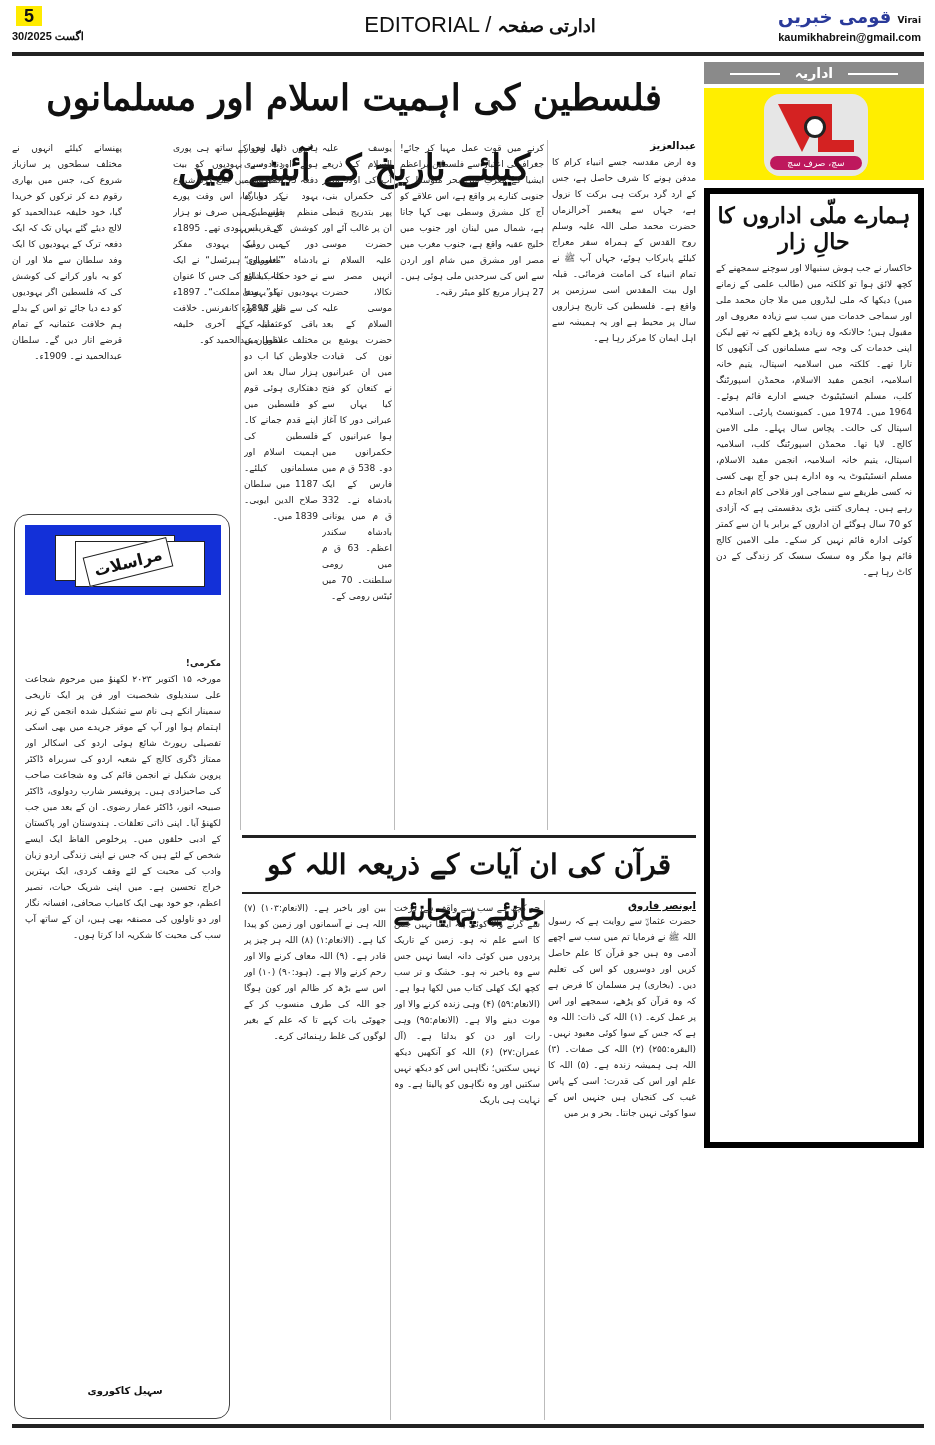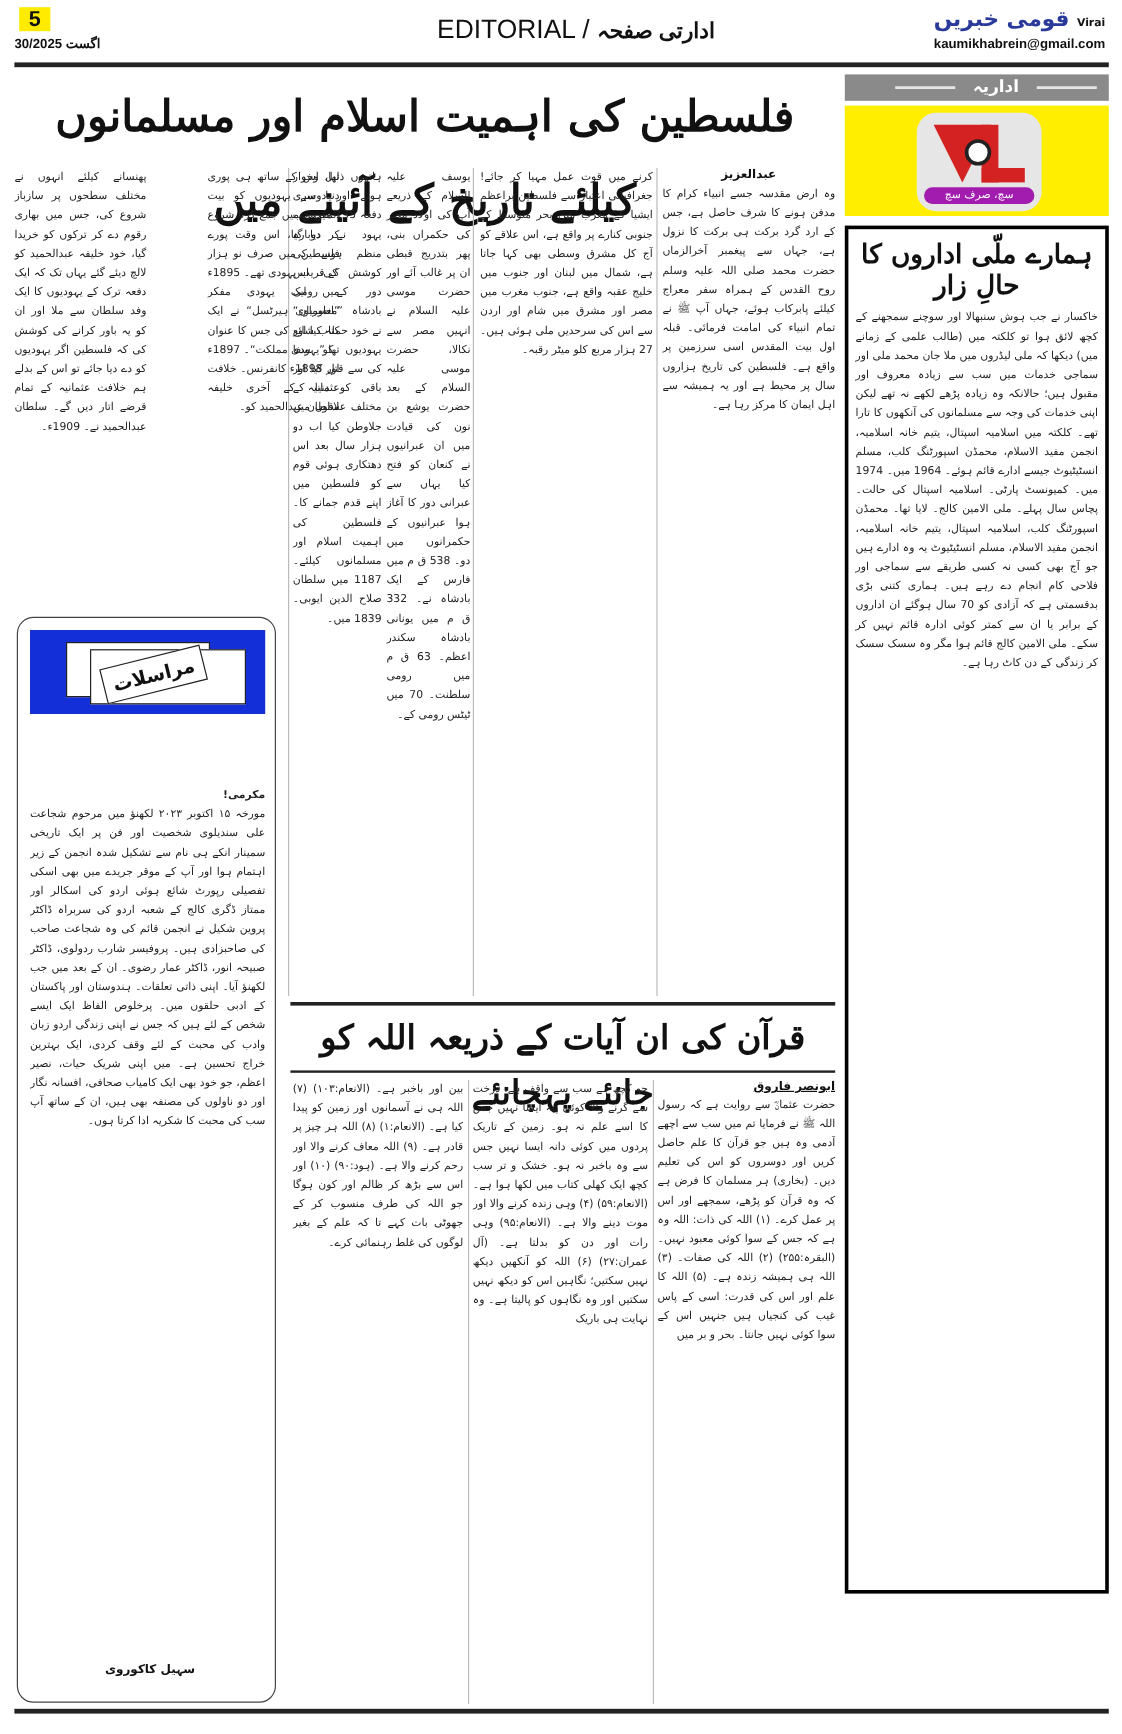--- a/index.html
+++ b/index.html
@@ -9,35 +9,35 @@
   .page-no{position:absolute;left:16px;top:6px;width:26px;height:20px;background:#ffeb00;font:bold 18px "Liberation Sans",sans-serif;text-align:center;line-height:20px;}
   .date{position:absolute;left:12px;top:30px;font:bold 11px "Liberation Sans",sans-serif;}
   .section-title{position:absolute;left:300px;top:12px;width:360px;text-align:center;font:22px "Liberation Sans",sans-serif;}
   .section-title .ur{font-weight:bold;font-size:18px;}
   .brand{position:absolute;right:14px;top:6px;text-align:right;}
   .brand .logo{font:bold 18px "DejaVu Sans",sans-serif;margin-left:12px;}
   .brand .logo .q{color:#2a3a9a;}
   .brand .email{font:bold 11px "Liberation Sans",sans-serif;margin-top:4px;}
   .rule-top{position:absolute;left:12px;top:52px;width:912px;height:4px;background:#222;}
   .headline{position:absolute;left:4px;top:62px;width:700px;height:70px;text-align:center;direction:rtl;font:bold 36px "DejaVu Serif",serif;line-height:70px;}
-  .editorial-bar{position:absolute;left:704px;top:62px;width:220px;height:22px;background:#8a8a8a;color:#fff;text-align:right;font:bold 14px "DejaVu Sans",sans-serif;line-height:22px;}
+  .editorial-bar{position:absolute;left:704px;top:62px;width:220px;height:22px;background:#8a8a8a;color:#fff;text-align:center;font:bold 14px "DejaVu Sans",sans-serif;line-height:22px;}
   .editorial-bar .line{display:inline-block;width:50px;height:2px;border-top:1px solid #fff;border-bottom:1px solid #fff;vertical-align:middle;margin:0 10px;}
   .logo-box{position:absolute;left:704px;top:88px;width:220px;height:92px;background:#ffee00;}
   .logo-inner{position:absolute;left:60px;top:6px;width:104px;height:82px;background:#e6e6e6;border-radius:16px;}
   .logo-v{position:absolute;left:14px;top:10px;width:0;height:0;border-left:24px solid transparent;border-right:24px solid transparent;border-top:48px solid #d42222;}
   .logo-l{position:absolute;left:54px;top:10px;width:14px;height:48px;background:#d42222;}
   .logo-l2{position:absolute;left:54px;top:46px;width:36px;height:12px;background:#d42222;}
   .logo-pen{position:absolute;left:40px;top:22px;width:22px;height:22px;background:#fff;border-radius:50%;border:3px solid #222;}
-  .logo-tag{position:absolute;left:6px;top:62px;width:92px;height:14px;background:#a21caf;color:#fff;border-radius:7px;font:9px "DejaVu Sans",sans-serif;text-align:center;line-height:14px;direction:rtl;}
-  .ed-box{position:absolute;left:704px;top:188px;width:220px;height:1140px;border:3px solid #000000;padding:4px 6px;direction:rtl;}
+  .logo-tag{position:absolute;left:6px;top:62px;width:92px;height:14px;background:#be185d;color:#fff;border-radius:7px;font:9px "DejaVu Sans",sans-serif;text-align:center;line-height:14px;direction:rtl;}
+  .ed-box{position:absolute;left:704px;top:188px;width:220px;height:960px;border:6px solid #000000;padding:4px 6px;direction:rtl;}
   .ed-title{text-align:center;font:bold 22px "DejaVu Serif",serif;margin:4px 0 6px;}
   .text{font:9px/16px "DejaVu Sans",sans-serif;text-align:justify;color:#222;}
   .col{position:absolute;direction:rtl;overflow:hidden;}
   .colsep{position:absolute;width:1px;background:#bbb;}
-  .author{font:bold 10px "DejaVu Sans",sans-serif;text-align:center;margin-bottom:3px;}
+  .author{font:bold 10px "DejaVu Sans",sans-serif;margin-bottom:3px;}
   .mur-box{position:absolute;left:14px;top:514px;width:216px;height:905px;border:1px solid #444;border-radius:14px;}
   .mur-banner{position:absolute;left:10px;top:10px;width:196px;height:70px;background:#1330d8;}
   .env{position:absolute;background:#fff;border:1px solid #222;}
   .mur-label{position:absolute;left:60px;top:22px;width:86px;height:30px;background:#fff;border:1px solid #222;transform:rotate(-14deg);font:bold 16px "DejaVu Sans",sans-serif;text-align:center;line-height:30px;direction:rtl;}
   .mur-title{position:absolute;left:10px;top:84px;width:196px;height:48px;background:#161616;color:#fff;font:bold 24px "DejaVu Serif",serif;text-align:center;line-height:48px;direction:rtl;}
   .mur-body{position:absolute;left:10px;top:140px;width:196px;height:720px;direction:rtl;overflow:hidden;}
   .mur-sign{position:absolute;left:60px;top:870px;width:100px;font:bold 10px "DejaVu Sans",sans-serif;text-align:center;}
   .quran-rule-top{position:absolute;left:242px;top:835px;width:454px;height:3px;background:#222;}
   .quran-head{position:absolute;left:242px;top:842px;width:454px;height:46px;direction:rtl;text-align:center;font:bold 28px "DejaVu Serif",serif;line-height:46px;}
   .quran-rule-bot{position:absolute;left:242px;top:892px;width:454px;height:2px;background:#222;}

